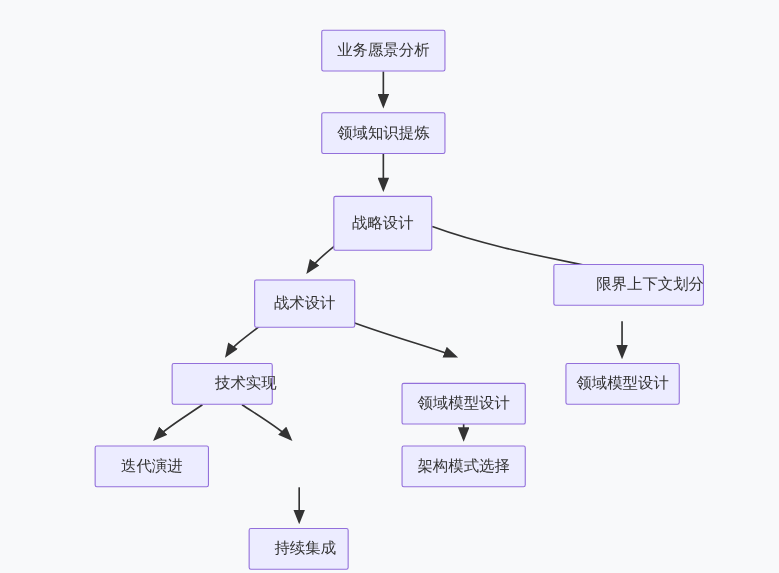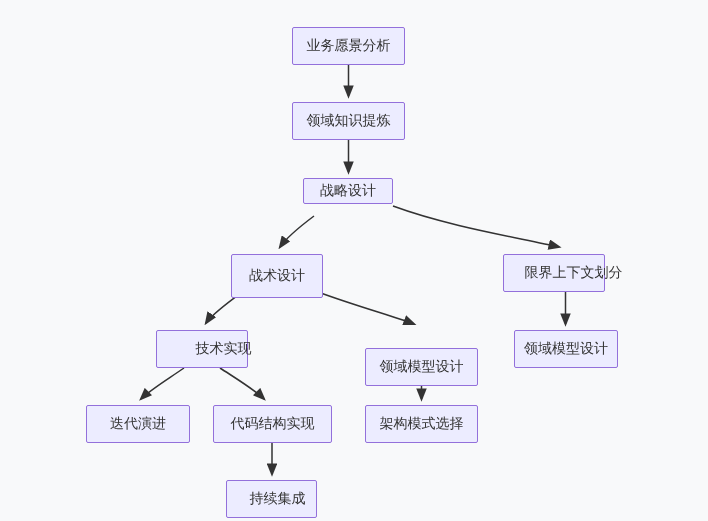--- a/index.html
+++ b/index.html
@@ -64,33 +64,32 @@
     <path class="edge" d="M184,368 C165,381 150,390 141,399" marker-end="url(#arrow)"></path>
     <path class="edge" d="M220,368 C240,381 255,390 264,399" marker-end="url(#arrow)"></path>
     <path class="edge" d="M421.5,368 L421.5,399" marker-end="url(#arrow)"></path>
     <path class="edge" d="M272,443 L272,474" marker-end="url(#arrow)"></path>
   </svg>
 
   <div class="node" style="left:292px; top:27px; width:113px; height:38px;">业务愿景分析</div>
 
   <div class="node" style="left:292px; top:102px; width:113px; height:38px;">领域知识提炼</div>
 
-  <div class="node" style="left:303px; top:178px; width:90px; height:26px;">战略设计</div>
+  <div class="node" style="left:303px; top:178px; width:90px; height:50px;">战略设计</div>
 
   <div class="node" style="left:231px; top:254px; width:92px; height:44px;">战术设计</div>
 
-  <div class="node" style="left:503px; top:254px; width:102px; height:38px;padding-left:39px;">限界上下文划分</div>
+  <div class="node" style="left:503px; top:240px; width:137px; height:38px;padding-left:39px;">限界上下文划分</div>
 
   <div class="node" style="left:156px; top:330px; width:92px; height:38px;padding-left:43px;">技术实现</div>
 
   <div class="node" style="left:365px; top:336px; width:113px; height:38px;margin-top:12px;">领域模型设计</div>
 
   <div class="node" style="left:514px; top:330px; width:104px; height:38px;">领域模型设计</div>
 
   <div class="node" style="left:86px; top:405px; width:104px; height:38px;">迭代演进</div>
 
-  <div class="node" style="left:213px; top:405px; width:119px; height:38px;">代码结构实现</div>
 
   <div class="node" style="left:365px; top:405px; width:113px; height:38px;">架构模式选择</div>
 
   <div class="node" style="left:226px; top:480px; width:91px; height:38px;padding-left:12px;">持续集成</div>
 
 </div>
 
 </body></html>

